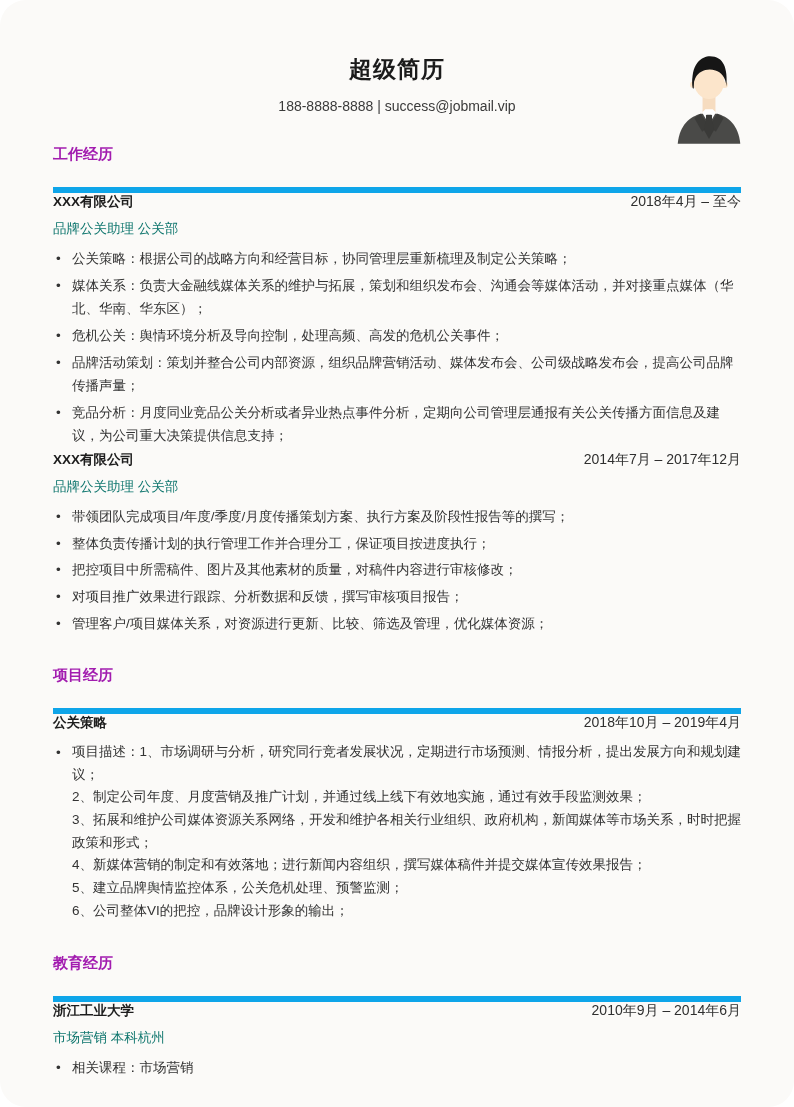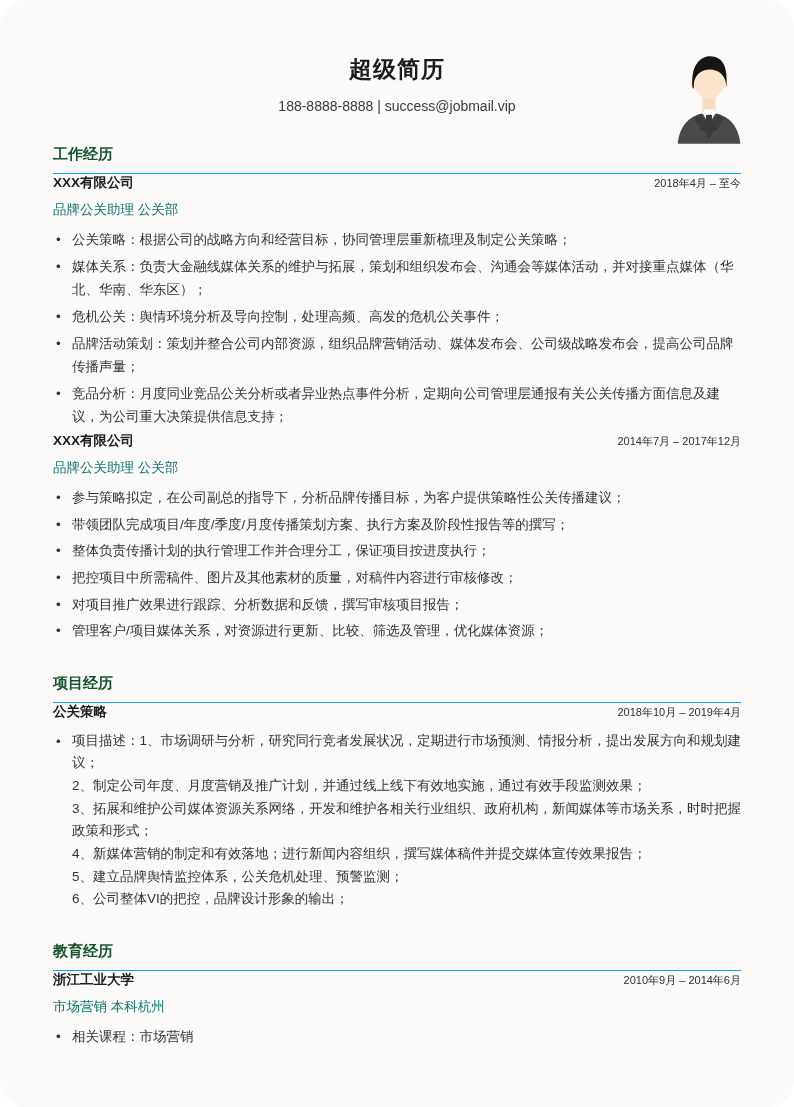--- a/index.html
+++ b/index.html
@@ -40,32 +40,32 @@
     width: 92px;
     height: 100px;
   }
   .avatar svg { width: 100%; height: 100%; display: block; }
 
   
   .section { margin-top: 31px; }
   .section-heading {
     font-size: 15px;
     font-weight: 700;
-    color: #14532d;
-    padding-bottom: 9px;
-    border-bottom: 1px solid #0ea5e9;
+    color: #a21caf;
+    padding-bottom: 23px;
+    border-bottom: 6px solid #0ea5e9;
   }
   .entry { }
   .entry-header {
     display: flex;
     justify-content: space-between;
     align-items: baseline;
   }
   .entry-title { font-size: 13.5px; font-weight: 700; color: #1d1d1d; }
-  .entry-dates { font-size: 11px; color: #2f2f2f; }
+  .entry-dates { font-size: 14px; color: #2f2f2f; }
   .entry-sub {
     display: flex;
     justify-content: flex-start;
     font-size: 13.5px;
     color: #0f766e;
     margin-top: 9px;
   }
   ul.bullets {
     list-style: none;
     margin-top: 9px;
@@ -142,21 +142,20 @@
 
     <div class="entry">
       <div class="entry-header">
         <span class="entry-title">XXX有限公司</span>
         <span class="entry-dates">2014年7月 – 2017年12月</span>
       </div>
       <div class="entry-sub">
         <span>品牌公关助理 公关部</span>
       </div>
       <ul class="bullets">
-        <li>参与策略拟定，在公司副总的指导下，分析品牌传播目标，为客户提供策略性公关传播建议；</li>
         <li>带领团队完成项目/年度/季度/月度传播策划方案、执行方案及阶段性报告等的撰写；</li>
         <li>整体负责传播计划的执行管理工作并合理分工，保证项目按进度执行；</li>
         <li>把控项目中所需稿件、图片及其他素材的质量，对稿件内容进行审核修改；</li>
         <li>对项目推广效果进行跟踪、分析数据和反馈，撰写审核项目报告；</li>
         <li>管理客户/项目媒体关系，对资源进行更新、比较、筛选及管理，优化媒体资源；</li>
       </ul>
     </div>
   </div>
 
   <div class="section">

